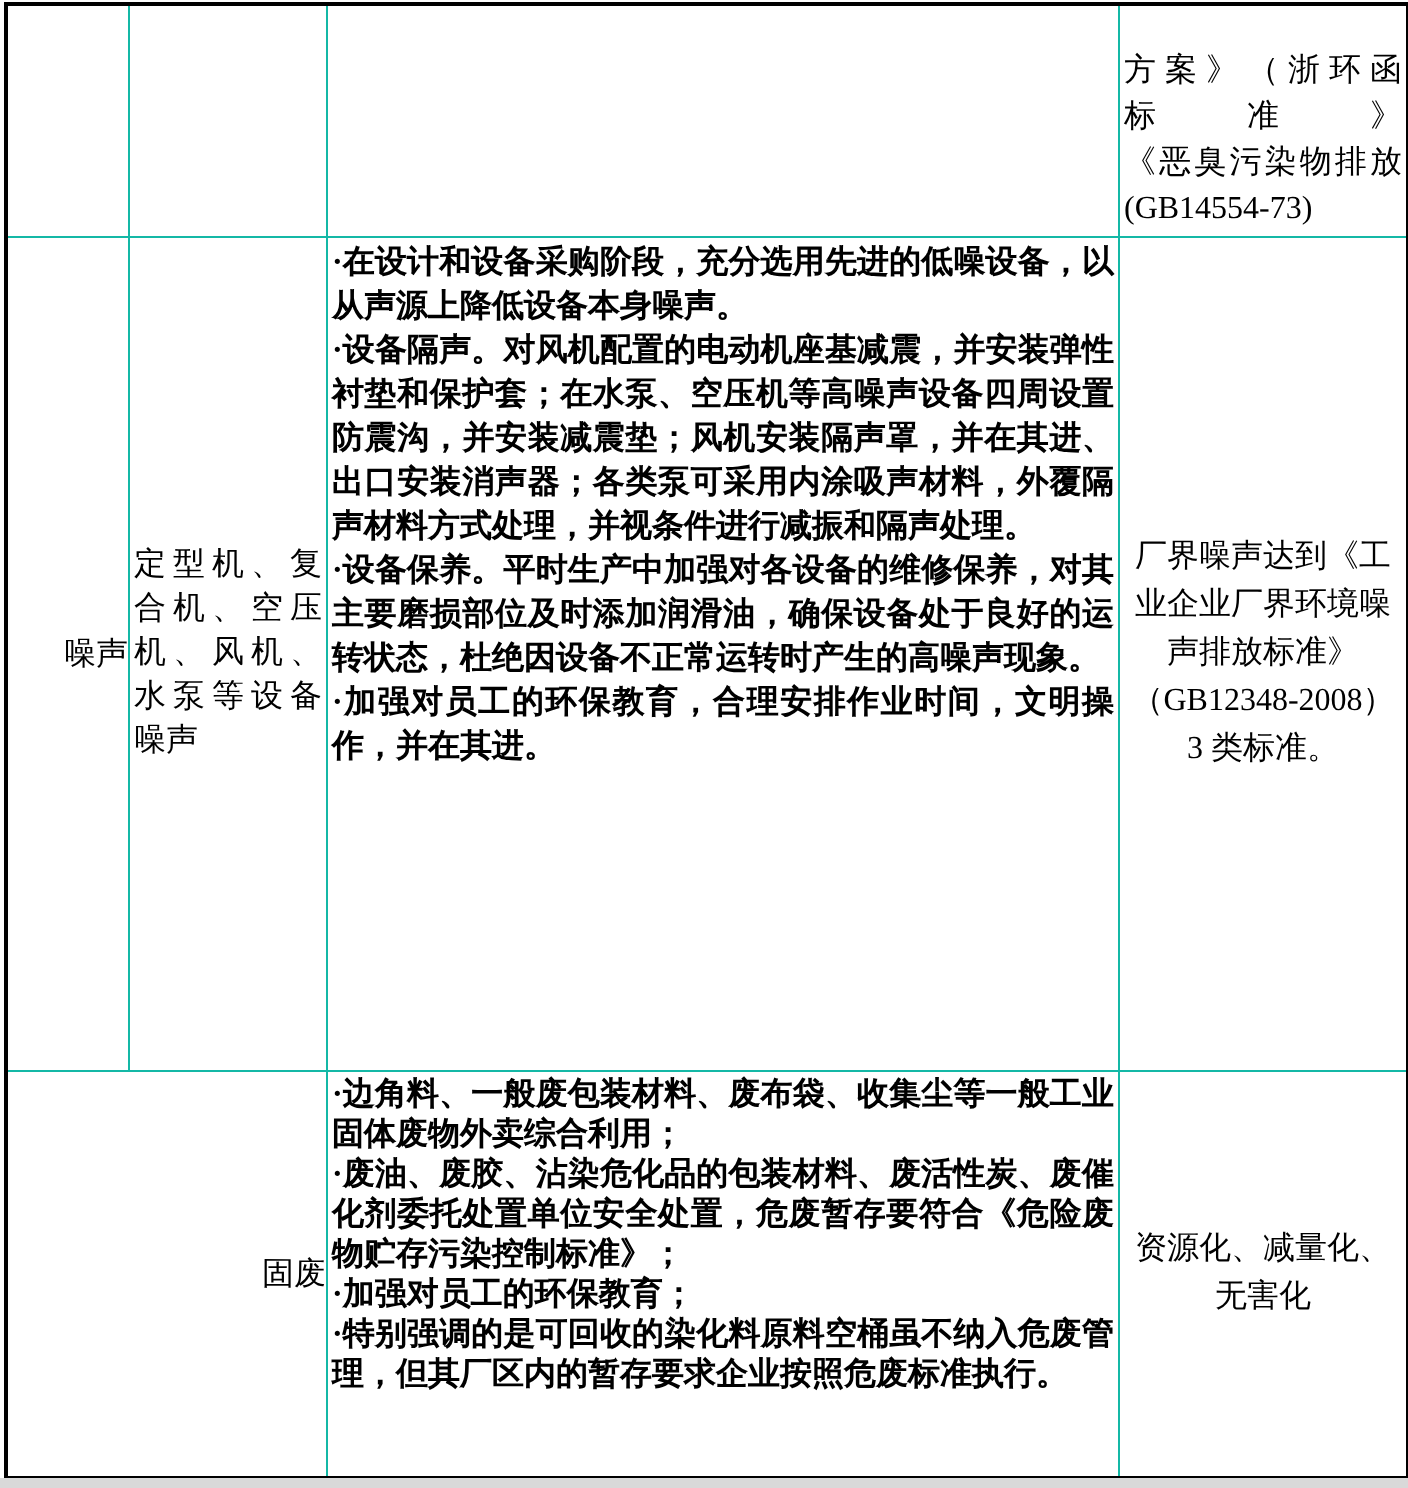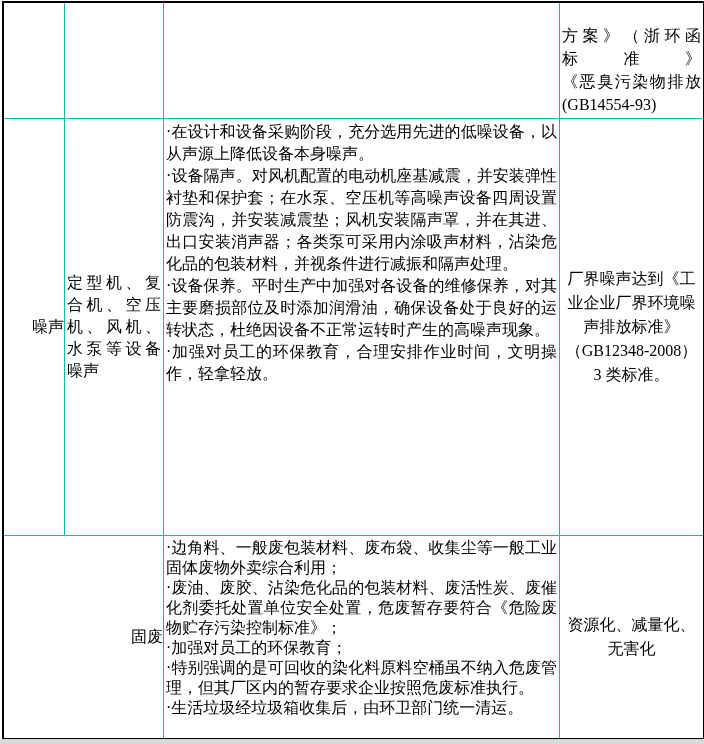--- a/index.html
+++ b/index.html
@@ -58,20 +58,21 @@
   .cell.source .src-text {
     line-height: 22px;
     text-align: justify;
     width: 100%;
   }
   
   .cell.measures { padding: 2px 2px 0 2px; }
   .cell.measures .para {
     text-align: justify;
     line-height: 22px;
+    font-weight: bold;
   }
   .cell.measures-tight .para { line-height: 20px; }
   
   .cell.standard {
     display: flex;
     align-items: center;
     justify-content: center;
     padding: 0 2px;
   }
   .cell.standard .std-text {
@@ -92,48 +93,47 @@
 <div class="page">
   <div class="doc-table">
 
     <div class="cell"></div>
     <div class="cell"></div>
     <div class="cell"></div>
     <div class="cell standard-cut">
         <div class="jline">方案》（浙环函</div>
         <div class="jline">标准》</div>
         <div class="jline">《恶臭污染物排放</div>
-        <div class="jline">(GB14554-93)</div>
+        <div class="jline">(GB14554-73)</div>
       </div>
 
     <div class="cell category">
       <span>噪声</span>
     </div>
     <div class="cell source">
       <div class="src-text">定型机、复合机、空压机、风机、水泵等设备噪声</div>
     </div>
     <div class="cell measures">
         <div class="para">·在设计和设备采购阶段，充分选用先进的低噪设备，以从声源上降低设备本身噪声。</div>
-        <div class="para">·设备隔声。对风机配置的电动机座基减震，并安装弹性衬垫和保护套；在水泵、空压机等高噪声设备四周设置防震沟，并安装减震垫；风机安装隔声罩，并在其进、出口安装消声器；各类泵可采用内涂吸声材料，沾染危化品的包装材料，并视条件进行减振和隔声处理。</div>
+        <div class="para">·设备隔声。对风机配置的电动机座基减震，并安装弹性衬垫和保护套；在水泵、空压机等高噪声设备四周设置防震沟，并安装减震垫；风机安装隔声罩，并在其进、出口安装消声器；各类泵可采用内涂吸声材料，外覆隔声材料方式处理，并视条件进行减振和隔声处理。</div>
         <div class="para">·设备保养。平时生产中加强对各设备的维修保养，对其主要磨损部位及时添加润滑油，确保设备处于良好的运转状态，杜绝因设备不正常运转时产生的高噪声现象。</div>
-        <div class="para">·加强对员工的环保教育，合理安排作业时间，文明操作，轻拿轻放。</div>
+        <div class="para">·加强对员工的环保教育，合理安排作业时间，文明操作，并在其进。</div>
       </div>
     <div class="cell standard">
       <div class="std-text">厂界噪声达到《工业企业厂界环境噪声排放标准》（GB12348-2008）3 类标准。</div>
     </div>
 
     <div class="cell category" style="grid-column: 1 / 3; padding-left: 26px;">
       <span>固废</span>
     </div>
     <div class="cell measures measures-tight">
         <div class="para">·边角料、一般废包装材料、废布袋、收集尘等一般工业固体废物外卖综合利用；</div>
         <div class="para">·废油、废胶、沾染危化品的包装材料、废活性炭、废催化剂委托处置单位安全处置，危废暂存要符合《危险废物贮存污染控制标准》；</div>
         <div class="para">·加强对员工的环保教育；</div>
         <div class="para">·特别强调的是可回收的染化料原料空桶虽不纳入危废管理，但其厂区内的暂存要求企业按照危废标准执行。</div>
-        <div class="para">·生活垃圾经垃圾箱收集后，由环卫部门统一清运。</div>
       </div>
     <div class="cell standard">
       <div class="std-text">资源化、减量化、无害化</div>
     </div>
 
   </div>
   <div class="bottom-shade"></div>
 </div>
 
 </body></html>

